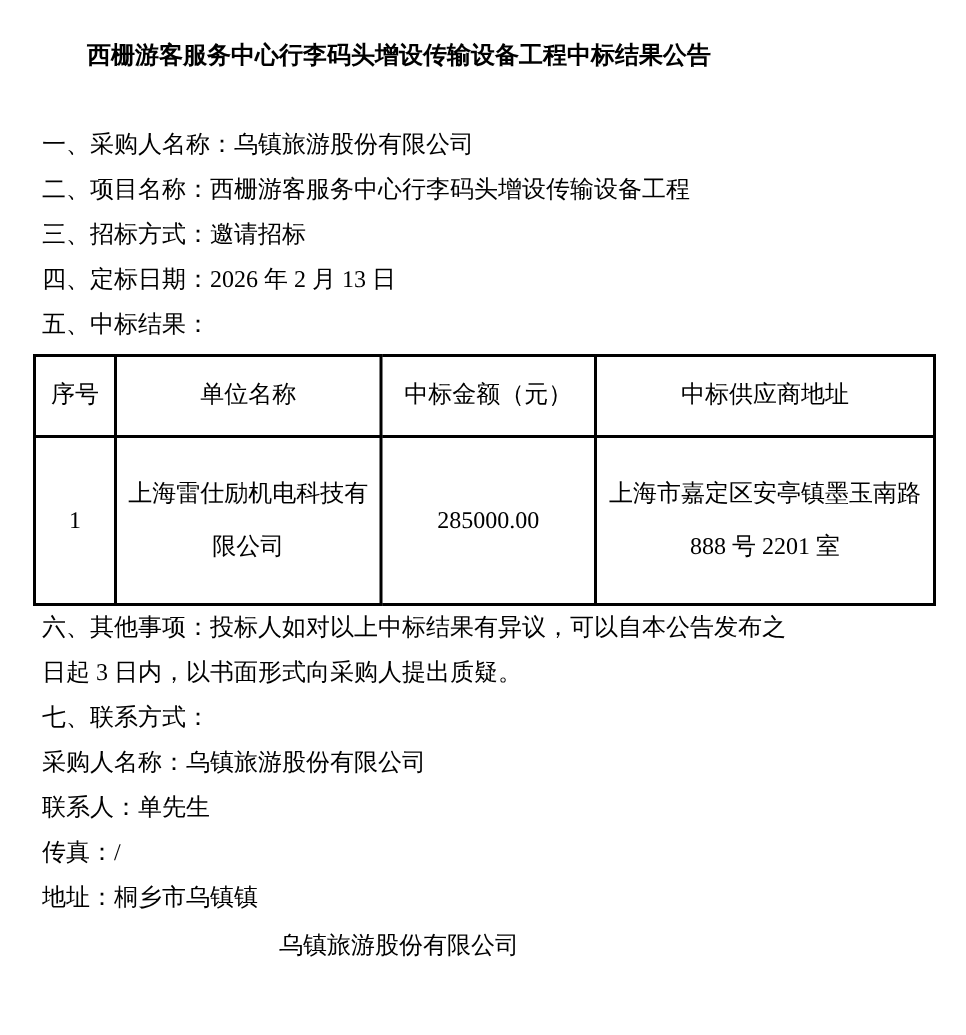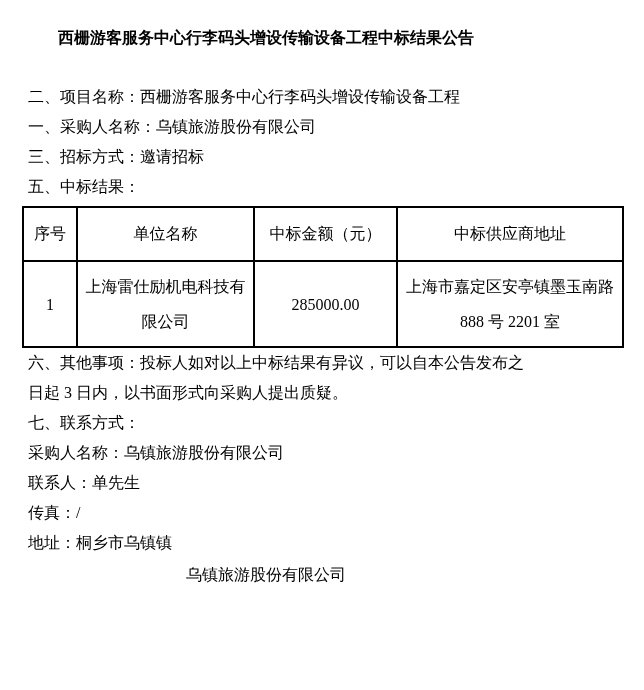--- a/index.html
+++ b/index.html
@@ -49,41 +49,42 @@
     overflow: hidden;
   }
   table.result-table thead th {
     height: 54px;
     line-height: 22px;
     padding: 6px 4px;
   }
   table.result-table tbody td {
     height: 74px;
     line-height: 35px;
-    padding: 7px 6px;
+    padding: 20px 6px;
     margin-left: 19px;
   }
   td.cell-address { padding: 2px 20px; }
   .signature {
     text-align: center;
     font-size: 16px;
   }
   .signature .sig-company { line-height: 30px; margin-top: 2px; }
   .signature .sig-date   { line-height: 30px; margin-top: 5px; }
 </style>
 </head>
 <body>
 
 <div class="doc">
 
   <h1 class="doc-title">西栅游客服务中心行李码头增设传输设备工程中标结果公告</h1>
 
+  <p class="clause">一、采购人名称：乌镇旅游股份有限公司</p>
   <p class="clause">二、项目名称：西栅游客服务中心行李码头增设传输设备工程</p>
-  <p class="clause">一、采购人名称：乌镇旅游股份有限公司</p>
   <p class="clause">三、招标方式：邀请招标</p>
+  <p class="clause">四、定标日期：2026 年 2 月 13 日</p>
   <p class="clause">五、中标结果：</p>
 
   <table class="result-table">
     <colgroup>
       <col style="width:54px">
       <col style="width:177px">
       <col style="width:143px">
       <col style="width:226px">
     </colgroup>
     <thead>

